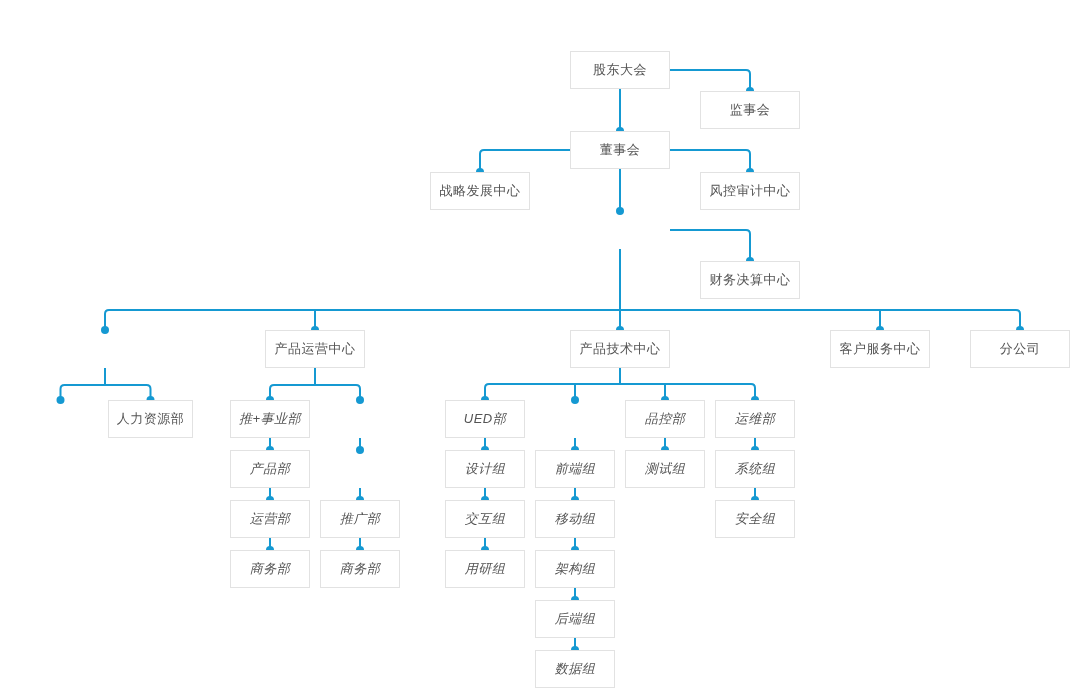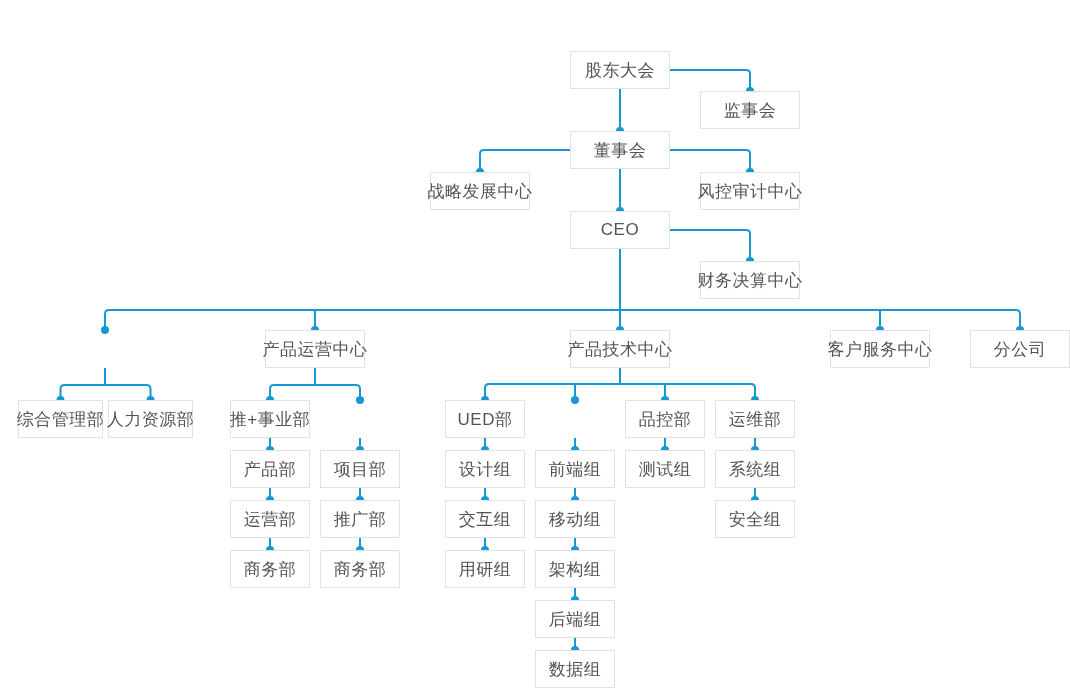--- a/index.html
+++ b/index.html
@@ -33,30 +33,30 @@
   .lines circle {
     fill: var(--connector);
     stroke: none;
   }
   .node {
     position: absolute;
     height: 38px;
     background: var(--node-background);
     border: 1px solid var(--node-border);
     color: var(--node-text);
-    font-size: 17px;
+    font-size: 13px;
     display: flex;
     align-items: center;
     justify-content: center;
     white-space: nowrap;
     letter-spacing: 0.5px;
   }
   .w100 { width: 100px; }
   .w85  { width: 85px; }
-  .w80  { width: 80px; }
+  .w80  { width: 80px; font-style: italic; }
 </style>
 </head>
 <body>
 
 <div class="canvas">
 
   <svg class="lines" viewBox="0 0 1070 689" xmlns="http://www.w3.org/2000/svg">
 
     <path d="M620,89 V131"></path>
     <path d="M670,70 H746 Q750,70 750,74 V91"></path>
@@ -136,34 +136,31 @@
     <circle cx="665" cy="450" r="4"></circle>
     <circle cx="755" cy="450" r="4"></circle>
       <circle cx="755" cy="500" r="4"></circle>
   </svg>
 
   <div class="node w100" style="left:570px;top:51px">股东大会</div>
   <div class="node w100" style="left:700px;top:91px">监事会</div>
   <div class="node w100" style="left:570px;top:131px">董事会</div>
   <div class="node w100" style="left:430px;top:172px">战略发展中心</div>
   <div class="node w100" style="left:700px;top:172px">风控审计中心</div>
-  <div class="node w100" style="left:570px;top:211px">CEO</div>
   <div class="node w100" style="left:700px;top:261px">财务决算中心</div>
 
   <div class="node w100" style="left:265px;top:330px">产品运营中心</div>
   <div class="node w100" style="left:570px;top:330px">产品技术中心</div>
   <div class="node w100" style="left:830px;top:330px">客户服务中心</div>
   <div class="node w100" style="left:970px;top:330px">分公司</div>
 
-  <div class="node w85" style="left:18px;top:400px">综合管理部</div>
   <div class="node w85" style="left:108px;top:400px">人力资源部</div>
 
   <div class="node w80" style="left:230px;top:400px">推+事业部</div>
   <div class="node w80" style="left:230px;top:450px">产品部</div>
-  <div class="node w80" style="left:320px;top:450px">项目部</div>
   <div class="node w80" style="left:230px;top:500px">运营部</div>
   <div class="node w80" style="left:320px;top:500px">推广部</div>
   <div class="node w80" style="left:230px;top:550px">商务部</div>
   <div class="node w80" style="left:320px;top:550px">商务部</div>
 
   <div class="node w80" style="left:445px;top:400px">UED部</div>
   <div class="node w80" style="left:625px;top:400px">品控部</div>
   <div class="node w80" style="left:715px;top:400px">运维部</div>
 
   <div class="node w80" style="left:445px;top:450px">设计组</div>

